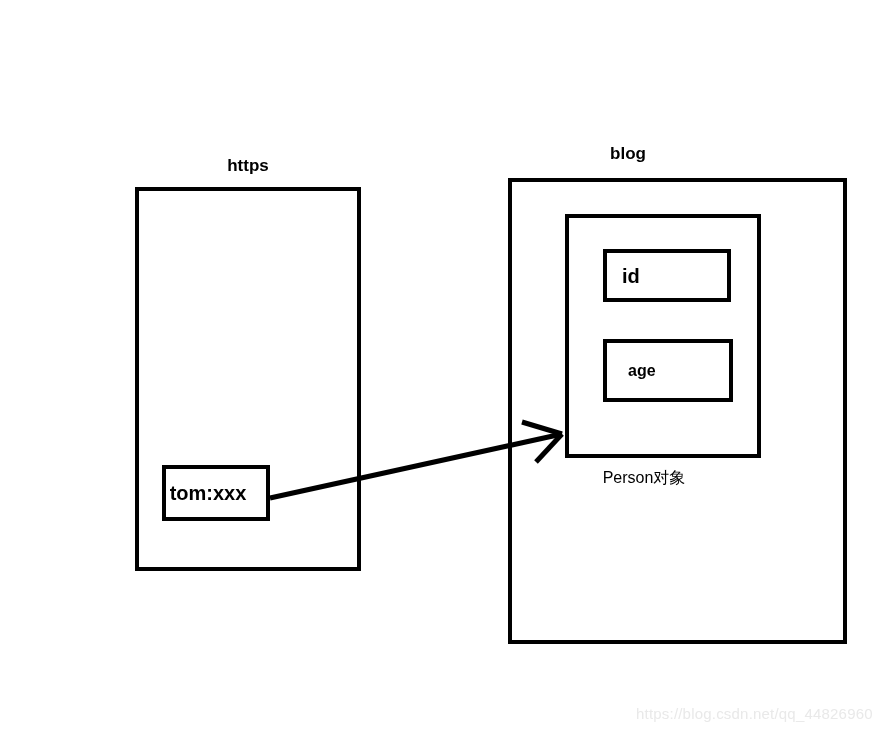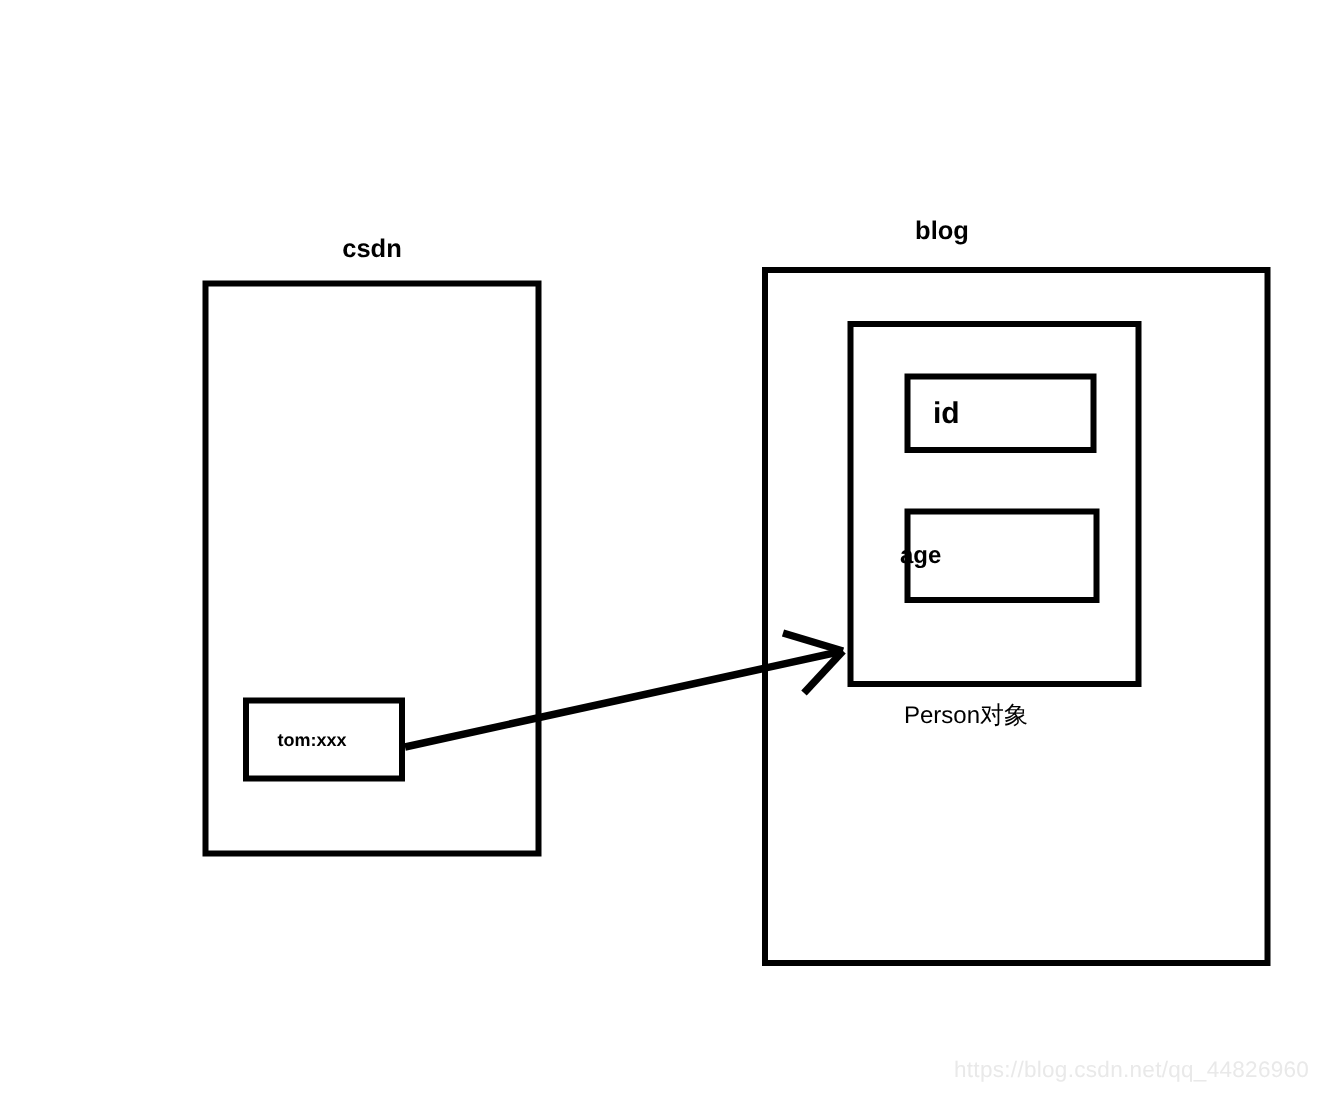--- a/index.html
+++ b/index.html
@@ -59,21 +59,21 @@
     height: 56px;
   }
   #tom-label {
     left: 162px;
     top: 465px;
     width: 92px;
     height: 56px;
     display: flex;
     align-items: center;
     justify-content: center;
-    font-size: 12px;
+    font-size: 20px;
   }
   
   #heap-box {
     left: 508px;
     top: 178px;
     width: 339px;
     height: 466px;
   }
   #person-box {
     left: 565px;
@@ -95,21 +95,21 @@
     align-items: center;
     font-size: 20px;
   }
   #age-box {
     left: 603px;
     top: 339px;
     width: 130px;
     height: 63px;
   }
   #age-label {
-    left: 600px;
+    left: 628px;
     top: 339px;
     height: 63px;
     display: flex;
     align-items: center;
     font-size: 16px;
   }
   #person-caption {
     left: 546px;
     top: 470px;
     width: 196px;
@@ -135,21 +135,21 @@
     font-weight: normal;
     color: #e9e9e9;
     letter-spacing: 0.2px;
   }
 </style>
 </head>
 <body>
 
 <div id="canvas">
 
-  <div class="label" id="stack-title">csdn</div>
+  <div class="label" id="stack-title">https</div>
 
   <div class="box" id="stack-box"></div>
 
   <div class="box" id="tom-box"></div>
 
   <div class="label" id="tom-label">tom:xxx</div>
 
   <div class="label" id="heap-title">blog</div>
 
   <div class="box" id="heap-box"></div>

